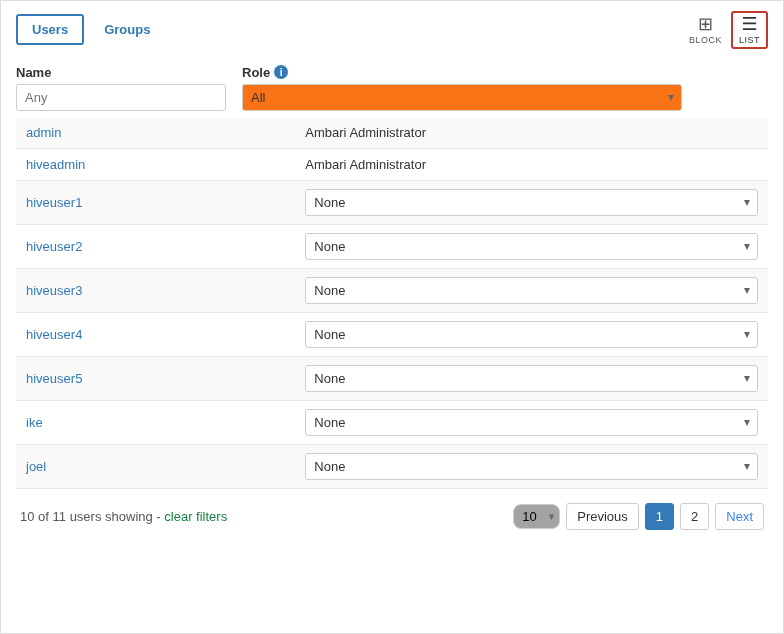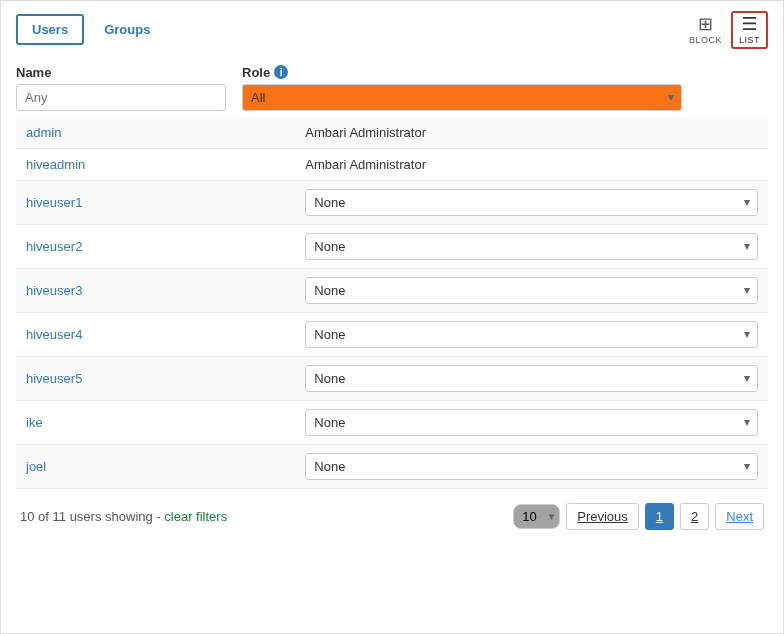--- a/index.html
+++ b/index.html
@@ -225,21 +225,20 @@
       font-size: 11px;
     }
     .page-btn {
       padding: 5px 10px;
       border: 1px solid #ccc;
       border-radius: 3px;
       background: #fff;
       font-size: 13px;
       cursor: pointer;
       color: #333;
-      text-decoration: underline;
     }
     .page-btn.active {
       background: #337ab7;
       color: #fff;
       border-color: #337ab7;
     }
     .page-btn.next {
       color: #3b82f6;
       border-color: #ccc;
     }

